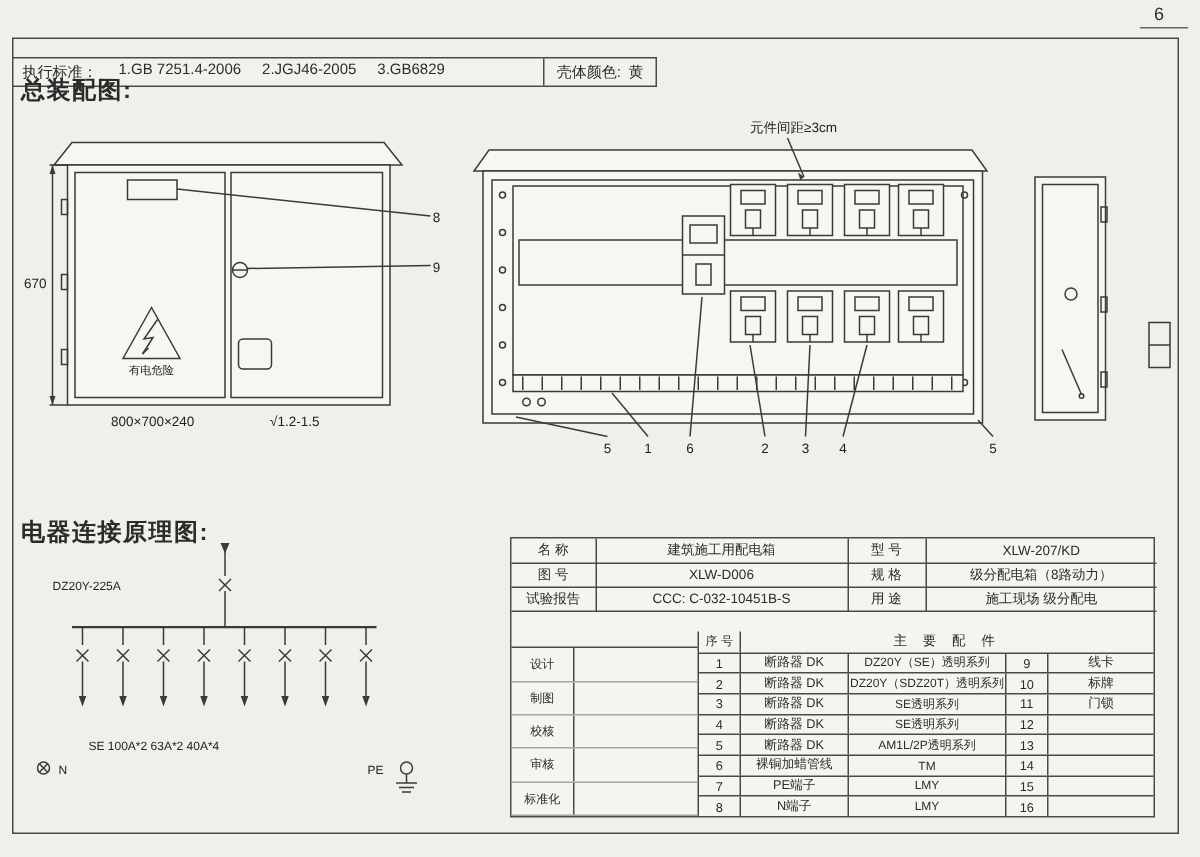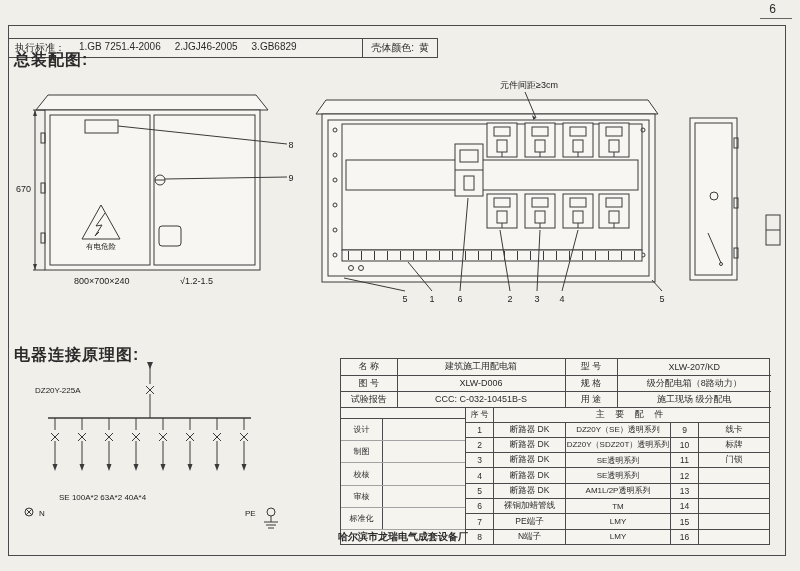--- a/index.html
+++ b/index.html
@@ -23,21 +23,21 @@
   .assembly-title { left:14px; top:50px; }
   .schematic-title { left:14px; top:345px; }
 
   svg.drawings { position:absolute; left:8px; top:58px; }
   svg.schematic { position:absolute; left:15px; top:360px; }
   svg text { font-family:"Liberation Sans", sans-serif; fill:#222; stroke:none; font-size:9px; }
   svg text.tm { text-anchor:middle; }
   svg text.t7 { font-size:7.5px; }
   svg text.t8 { font-size:8px; }
 
-  .title-block { position:absolute; left:340px; top:358px; width:430px; height:187px; border:1px solid #4a4a4a; background:#f5f4ef; display:flex; flex-direction:column; font-size:9px; }
+  .title-block { position:absolute; left:340px; top:358px; width:430px; height:187px; border:1px solid #4a4a4a; background:#f5f4ef; display:flex; flex-direction:column; font-size:9px;gap:13px; }
   .info-table { width:100%; border-collapse:collapse; table-layout:fixed; }
   .info-table td { border-right:1px solid #4a4a4a; border-bottom:1px solid #4a4a4a; height:16px; text-align:center; font-size:9px; white-space:nowrap; overflow:hidden; padding:0 2px; }
   .info-table td:last-child { border-right:none; }
   .lower { flex:1; display:flex; min-height:0; }
   .sign-block { width:125px; display:flex; flex-direction:column; border-right:1px solid #4a4a4a; }
   .sign-spacer { height:15px; border-bottom:1px solid #4a4a4a; }
   .sign-row { height:29px; display:flex; border-bottom:1px solid #a3a3a3; }
   .sign-lbl { width:42px; border-right:1px solid #4a4a4a; display:flex; align-items:center; justify-content:center; font-size:8px; }
   .sign-blank { flex:1; }
   .factory { flex:1; display:flex; align-items:center; justify-content:center; font-size:10px; font-weight:bold; white-space:nowrap; overflow:visible; }
@@ -293,21 +293,20 @@
             <span class="sign-blank"></span>
           </div>
         <div class="sign-row">
             <span class="sign-lbl">审核</span>
             <span class="sign-blank"></span>
           </div>
         <div class="sign-row">
             <span class="sign-lbl">标准化</span>
             <span class="sign-blank"></span>
           </div>
-        <div class="factory">哈尔滨市龙瑞电气成套设备厂</div>
       </div>
 
       <div class="acc">
         <div class="acc-header">
           <div class="h-seq">序 号</div>
           <div class="h-ttl">主 要 配 件</div>
         </div>
         <div class="acc-row">
           <div class="c-no">1</div>
           <div class="c-name">断路器 DK</div>

